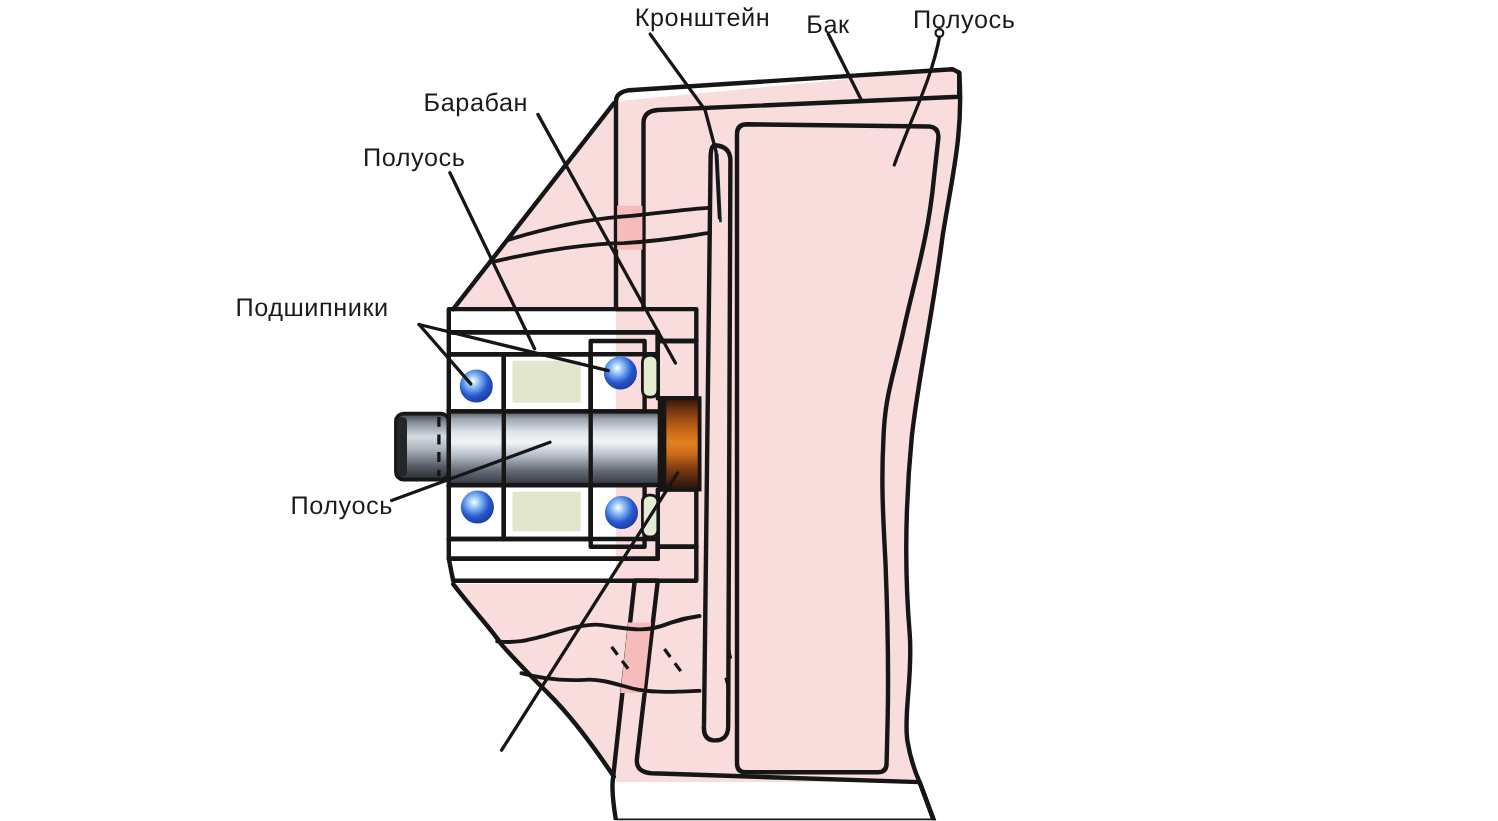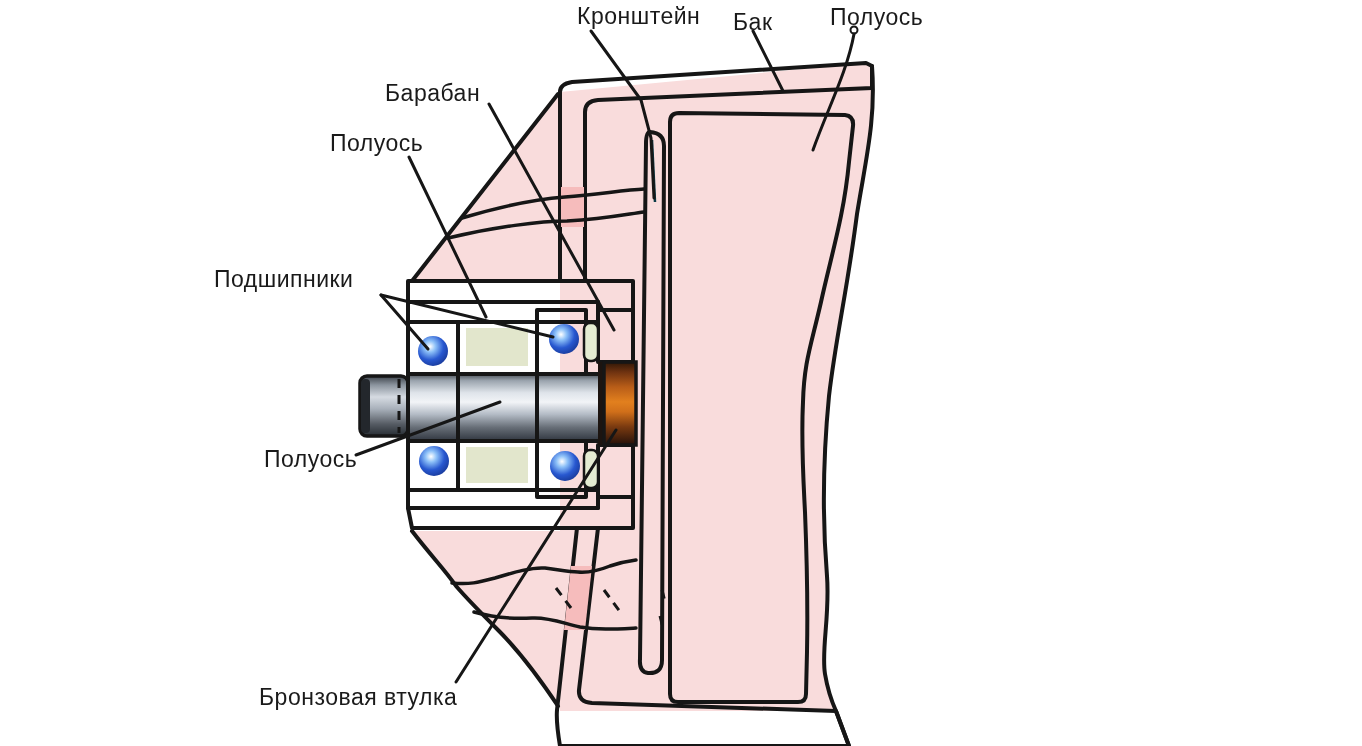--- a/index.html
+++ b/index.html
@@ -174,15 +174,14 @@
   </g>
 </svg>
 
 <div class="lbl" style="left:538px;top:3px;margin-left:39px;">Кронштейн</div>
 <div class="lbl" style="left:733px;top:9px;text-align:right;">Бак</div>
 <div class="lbl" style="left:830px;top:4px;">Полуось</div>
 <div class="lbl" style="left:385px;top:80px;">Барабан</div>
 <div class="lbl" style="left:330px;top:130px;">Полуось</div>
 <div class="lbl" style="left:214px;top:266px;">Подшипники</div>
 <div class="lbl" style="left:264px;top:446px;">Полуось</div>
-<div class="lbl" style="left:259px;top:684px;">Бронзовая втулка</div>
 
 </div>
 
 </body></html>

